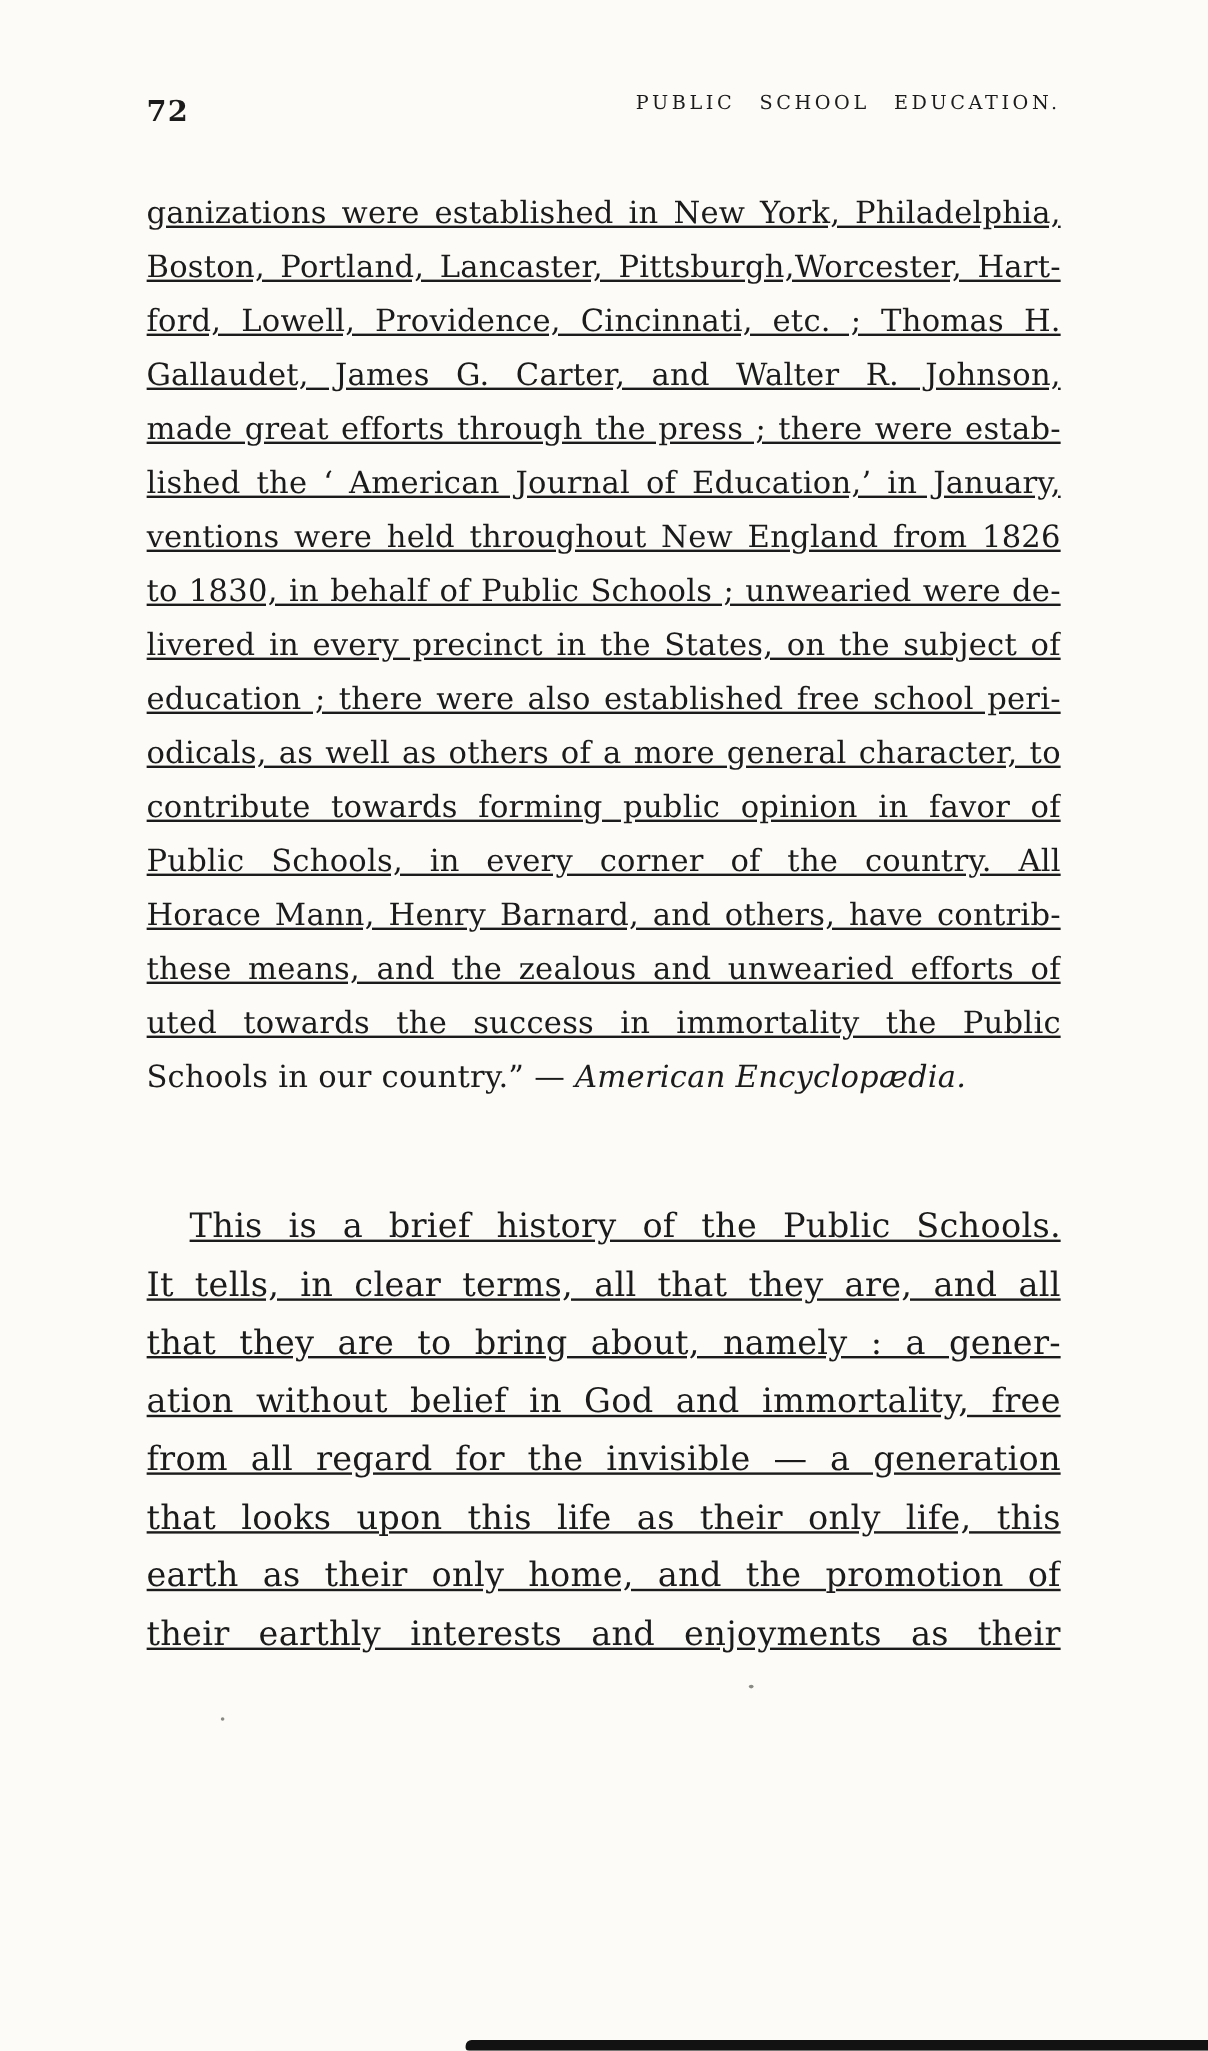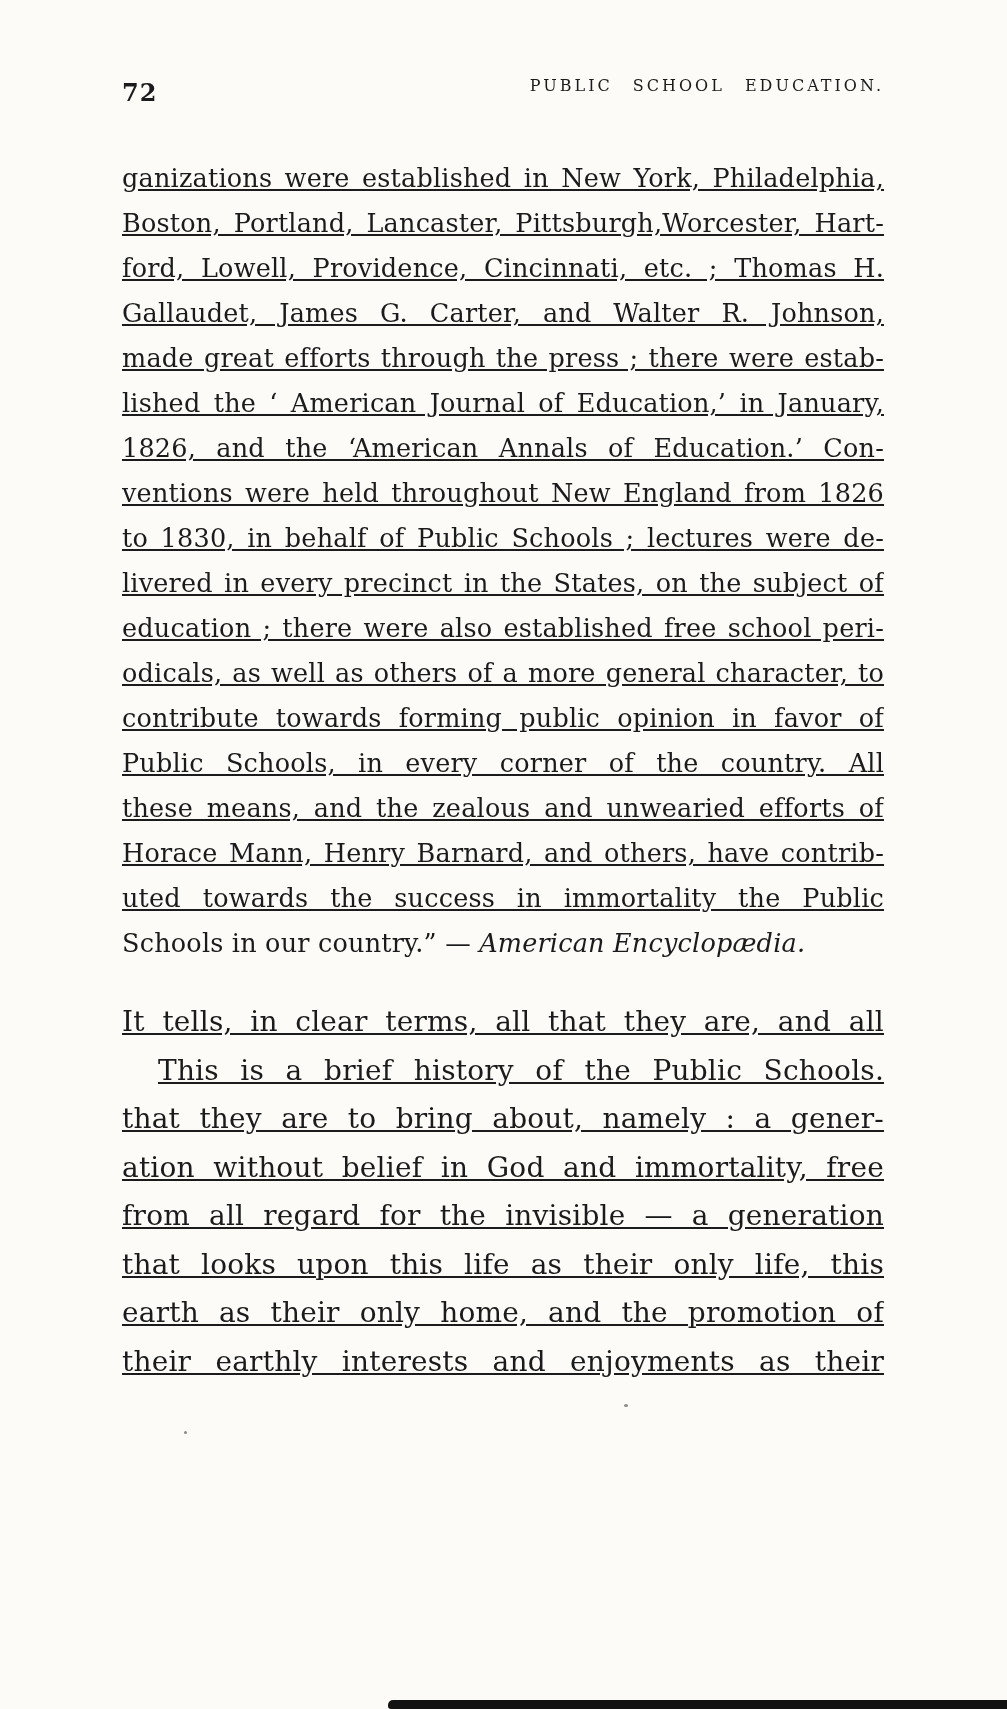--- a/index.html
+++ b/index.html
@@ -94,37 +94,36 @@
     <span class="running-head">PUBLIC SCHOOL EDUCATION.</span>
   </div>
 
   <div class="text-col p1">
     <div class="line j">ganizations were established in New York, Philadelphia,</div>
     <div class="line j">Boston, Portland, Lancaster, Pittsburgh,Worcester, Hart-</div>
     <div class="line j">ford, Lowell, Providence, Cincinnati, etc. ; Thomas H.</div>
     <div class="line j">Gallaudet, James G. Carter, and Walter R. Johnson,</div>
     <div class="line j">made great efforts through the press ; there were estab-</div>
     <div class="line j">lished the ‘ American Journal of Education,’ in January,</div>
-    <div class="line j">1826, and the ‘American Annals of Education.’ Con-</div>
     <div class="line j">ventions were held throughout New England from 1826</div>
-    <div class="line j">to 1830, in behalf of Public Schools ; lectures were de-</div>
+    <div class="line j">to 1830, in behalf of Public Schools ; unwearied were de-</div>
     <div class="line j">livered in every precinct in the States, on the subject of</div>
     <div class="line j">education ; there were also established free school peri-</div>
     <div class="line j">odicals, as well as others of a more general character, to</div>
     <div class="line j">contribute towards forming public opinion in favor of</div>
     <div class="line j">Public Schools, in every corner of the country. All</div>
+    <div class="line j">Horace Mann, Henry Barnard, and others, have contrib-</div>
     <div class="line j">these means, and the zealous and unwearied efforts of</div>
-    <div class="line j">Horace Mann, Henry Barnard, and others, have contrib-</div>
     <div class="line j">uted towards the success in immortality the Public</div>
     <div class="line"><span>Schools in our country.” — </span><span class="italic">American Encyclopædia.</span></div>
   </div>
 
   <div class="text-col p2">
+    <div class="line j indent">This is a brief history of the Public Schools.</div>
     <div class="line j">It tells, in clear terms, all that they are, and all</div>
-    <div class="line j indent">This is a brief history of the Public Schools.</div>
     <div class="line j">that they are to bring about, namely : a gener-</div>
     <div class="line j">ation without belief in God and immortality, free</div>
     <div class="line j">from all regard for the invisible — a generation</div>
     <div class="line j">that looks upon this life as their only life, this</div>
     <div class="line j">earth as their only home, and the promotion of</div>
     <div class="line j">their earthly interests and enjoyments as their</div>
   </div>
 
   <div class="speck speck-1"></div>
   <div class="speck speck-2"></div>

